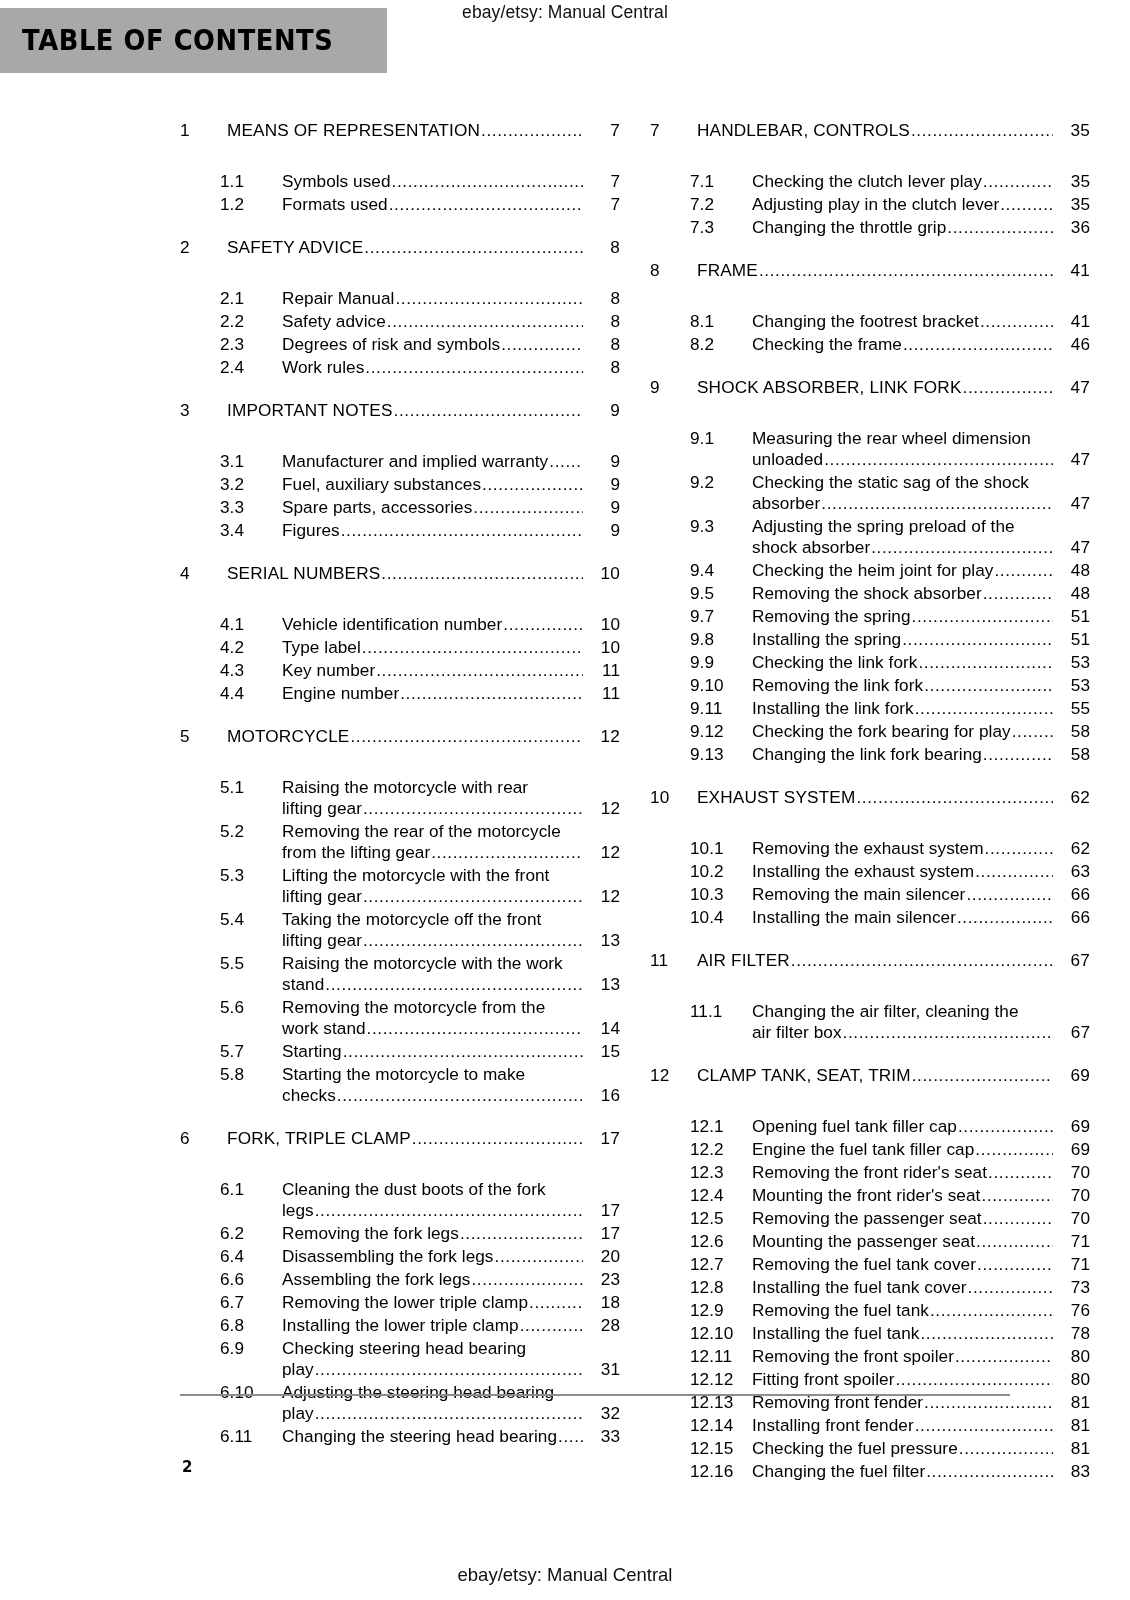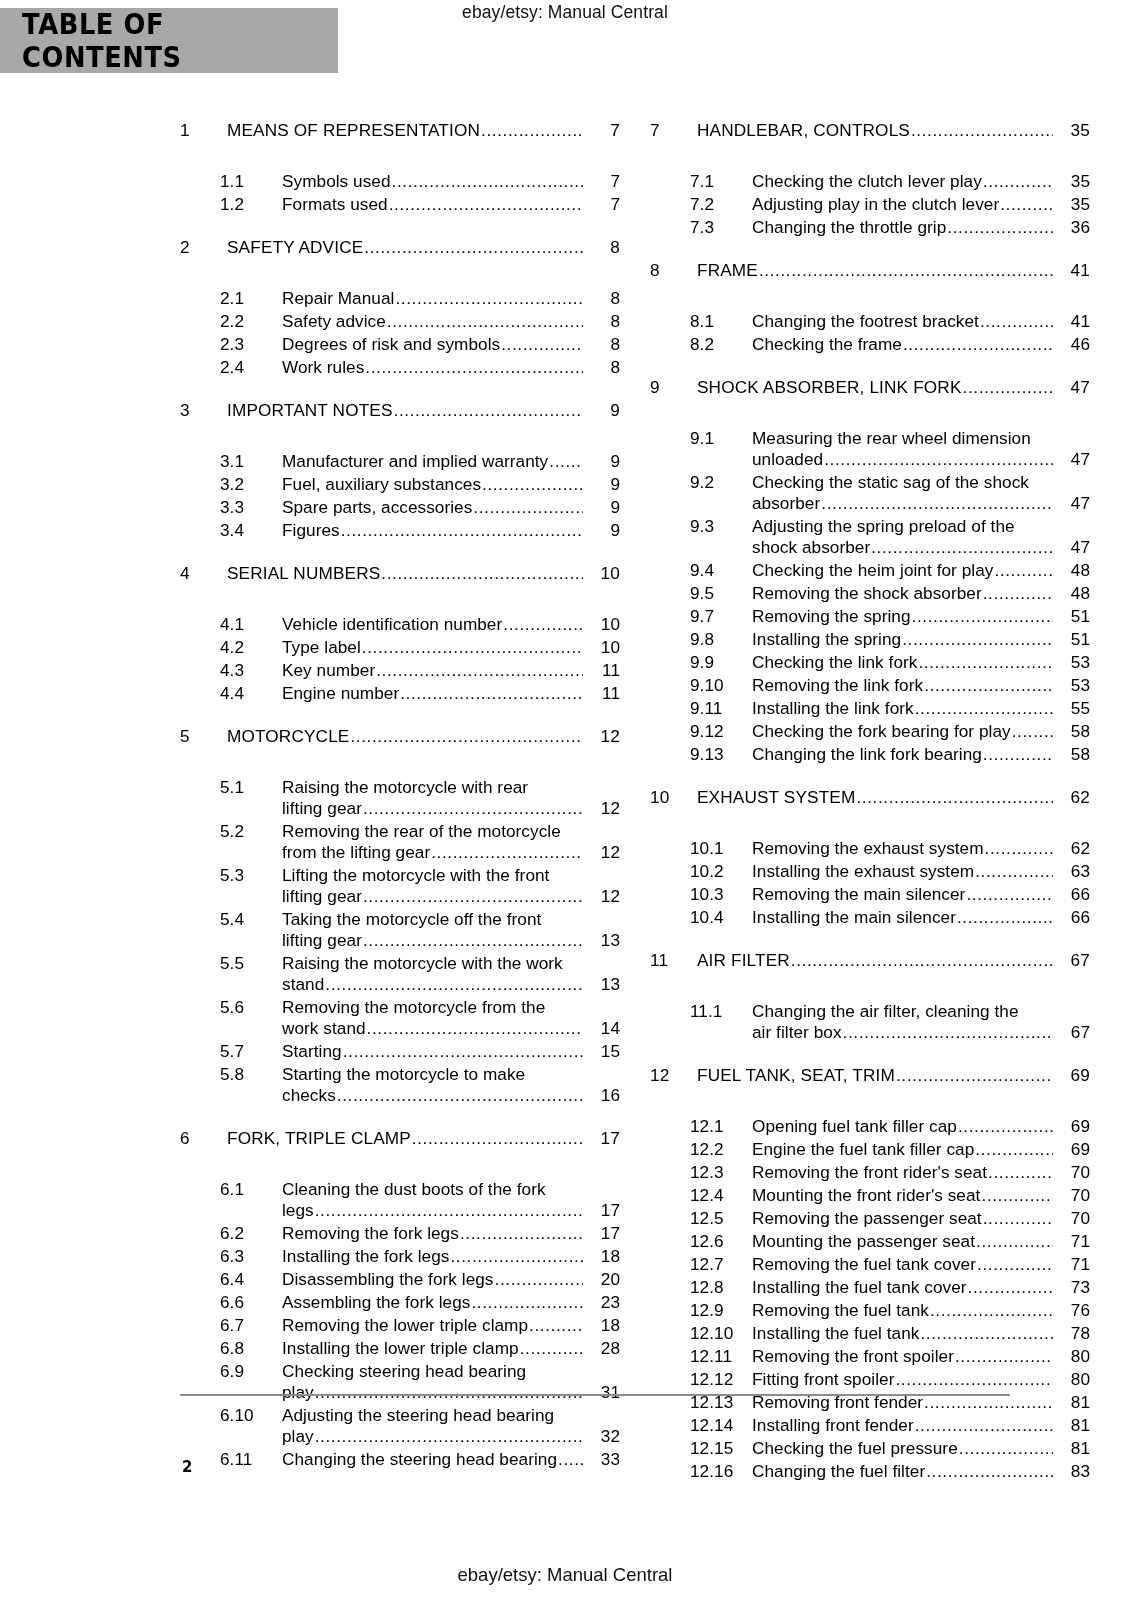--- a/index.html
+++ b/index.html
@@ -24,21 +24,21 @@
     width: 1130px;
     text-align: center;
     font-size: 17.5px;
     color: #111;
     letter-spacing: 0.1px;
   }
   .toc-banner {
     position: absolute;
     top: 8px;
     left: 0;
-    width: 338px;
+    width: 387px;
     height: 65px;
     background: #a8a8a8;
     display: flex;
     align-items: center;
   }
   .toc-banner-label {
     padding-left: 24px;
     font-family: "DejaVu Sans", sans-serif;
     font-weight: 700;
     font-size: 28px;
@@ -478,30 +478,20 @@
           <div class="num">6.2</div>
           <div class="title-wrap">
             <div class="title-line">
               <span class="title-text">Removing the fork legs</span>
               <span class="leader"></span>
               <span class="page">17</span>
             </div>
           </div>
         </div>
         <div class="sub">
-          <div class="num">6.3</div>
-          <div class="title-wrap">
-            <div class="title-line">
-              <span class="title-text">Installing the fork legs</span>
-              <span class="leader"></span>
-              <span class="page">18</span>
-            </div>
-          </div>
-        </div>
-        <div class="sub">
           <div class="num">6.4</div>
           <div class="title-wrap">
             <div class="title-line">
               <span class="title-text">Disassembling the fork legs</span>
               <span class="leader"></span>
               <span class="page">20</span>
             </div>
           </div>
         </div>
         <div class="sub">
@@ -850,21 +840,21 @@
               <span class="leader"></span>
               <span class="page">67</span>
             </div>
           </div>
         </div>
       </div>
       <div class="chapter">
         <div class="num">12</div>
         <div class="title-wrap">
           <div class="title-line">
-            <span class="title-text">FUEL TANK, SEAT, TRIM</span>
+            <span class="title-text">CLAMP TANK, SEAT, TRIM</span>
             <span class="leader"></span>
             <span class="page">69</span>
           </div>
         </div>
       </div>
       <div class="subgroup">
         <div class="sub">
           <div class="num">12.1</div>
           <div class="title-wrap">
             <div class="title-line">

